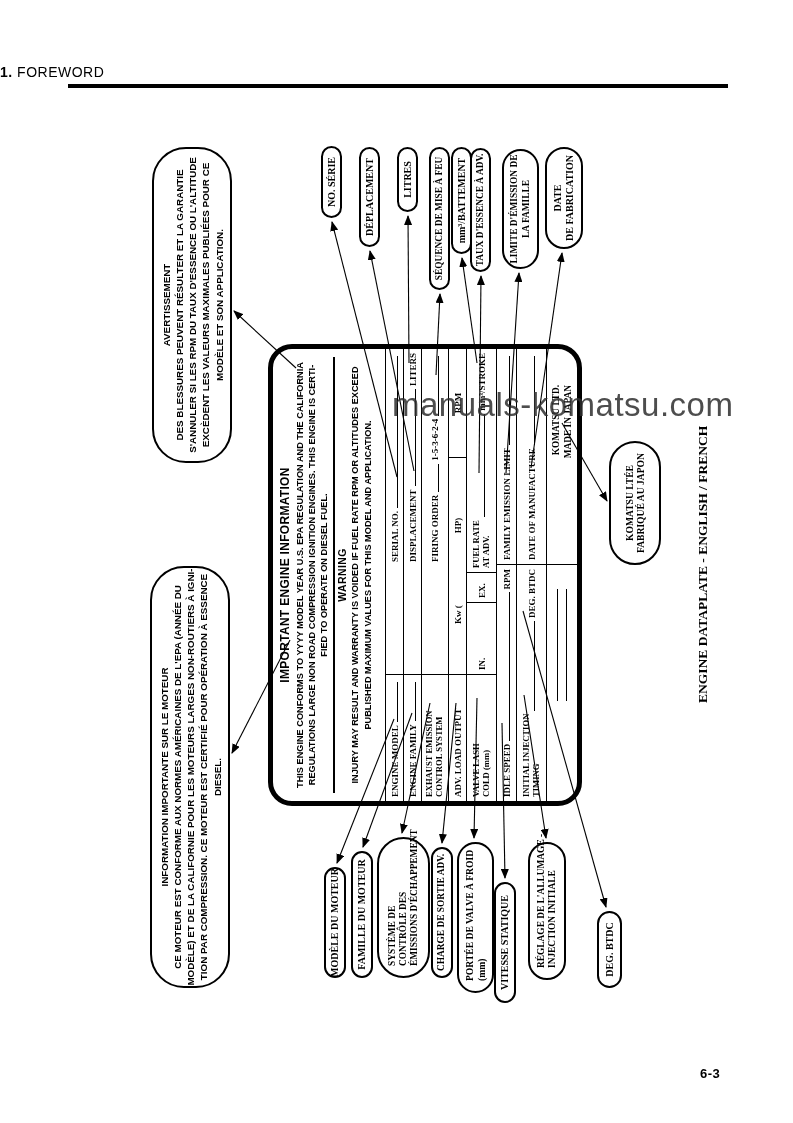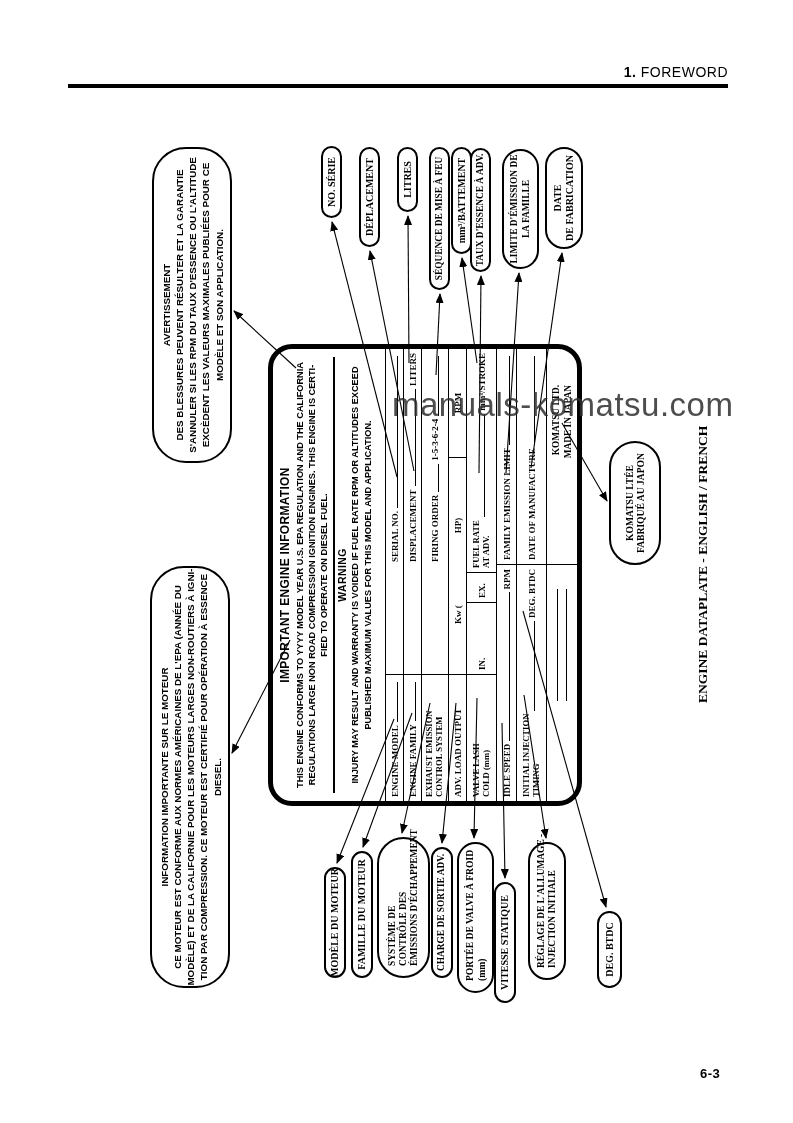--- a/index.html
+++ b/index.html
@@ -1,19 +1,19 @@
 <!DOCTYPE html>
 <html><head>
 <meta charset="utf-8">
 <style>
   html,body{margin:0;padding:0;background:#e8e8e8;}
   .page{position:relative;width:793px;height:1123px;background:#ffffff;overflow:hidden;
         font-family:"Liberation Sans", sans-serif;color:#000;}
   
-  .hdr-text{position:absolute;top:64px;left:0;width:728px;text-align:right;
+  .hdr-text{position:absolute;top:64px;left:0;width:728px;text-align:left;
             font-size:14px;letter-spacing:.5px;}
   .hdr-text .num{font-weight:bold;}
   .hdr-rule{position:absolute;top:84px;left:68px;width:660px;height:4px;background:#000;}
   .pagenum{position:absolute;top:1066px;left:700px;font-size:13px;font-weight:bold;letter-spacing:.5px;}
   .watermark{position:absolute;top:386px;left:392px;font-size:33px;color:#2e2e2e;opacity:.85;
              letter-spacing:.5px;z-index:50;font-family:"Liberation Sans",sans-serif;}
   
   .rotor{position:absolute;left:-165px;top:165px;width:1123px;height:793px;
          transform:rotate(-90deg);transform-origin:center center;}
   .arrows{position:absolute;left:0;top:0;z-index:2;}

